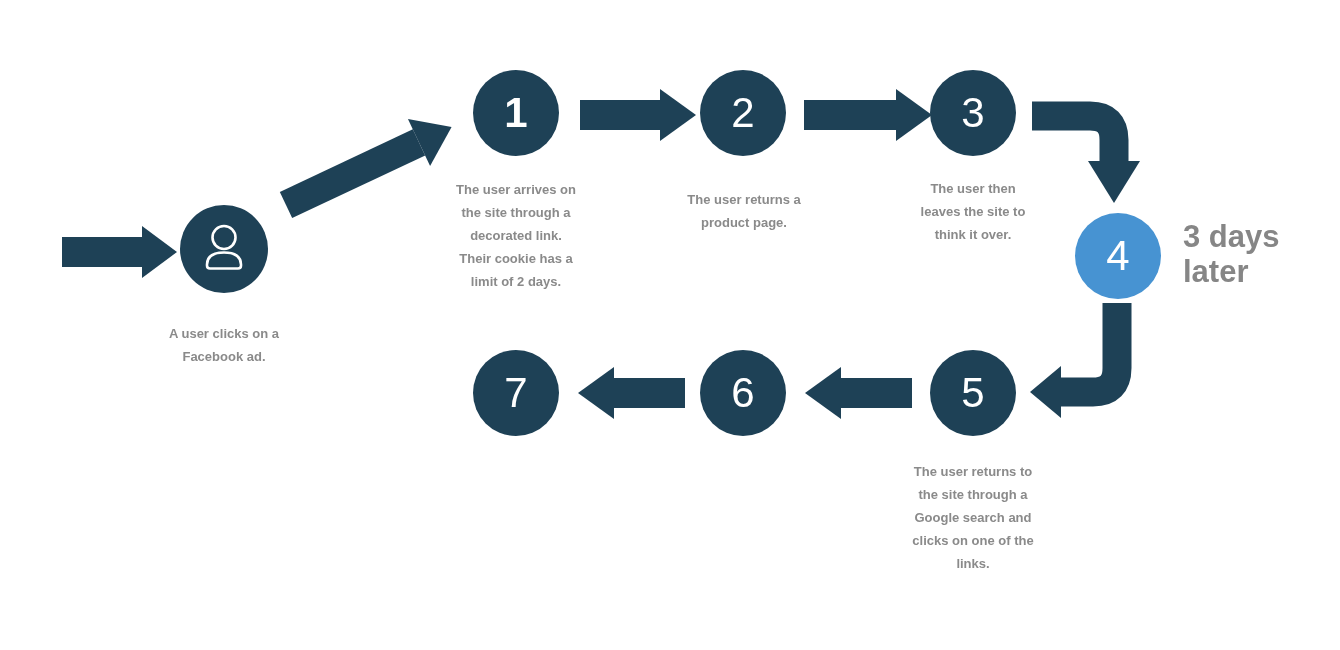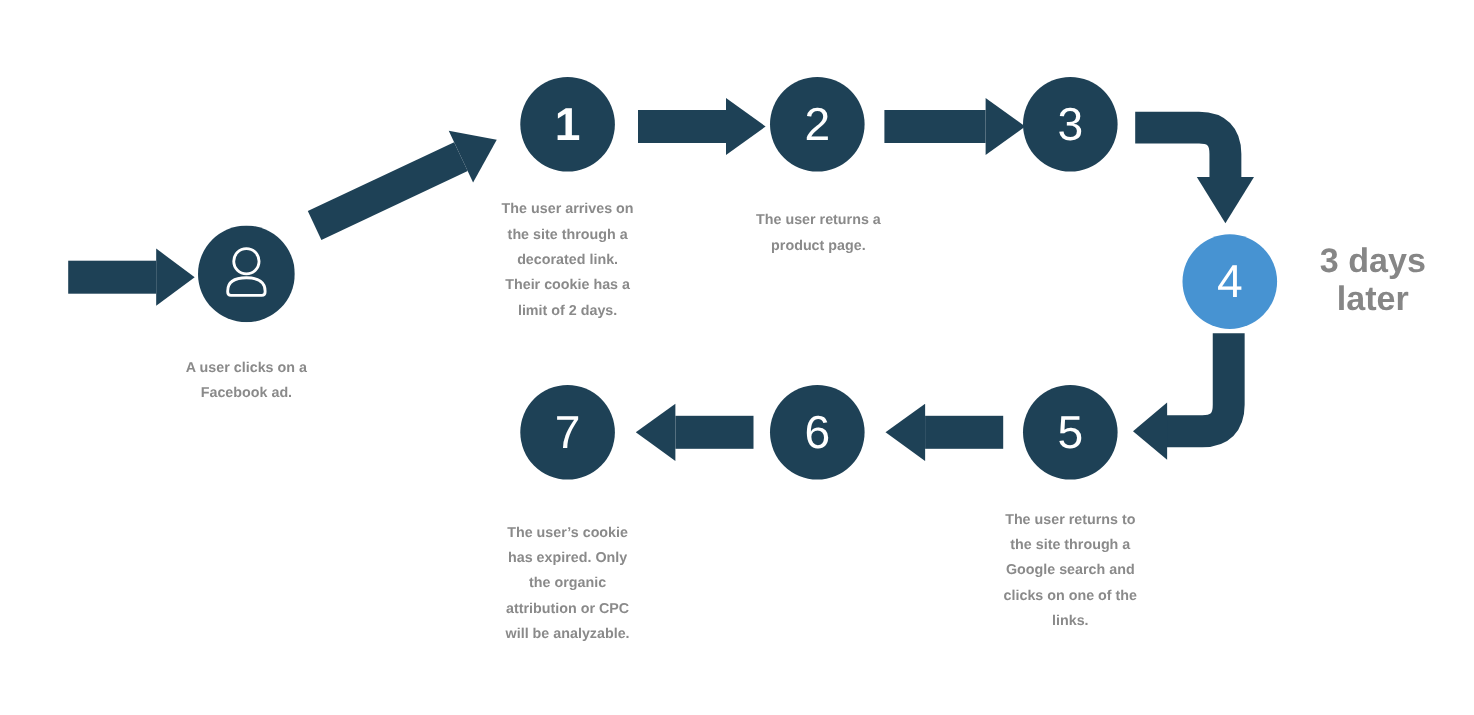--- a/index.html
+++ b/index.html
@@ -17,21 +17,21 @@
   .node.blue{background:var(--blue,#4793d2);}
   .node .num{color:#ffffff;font-size:42px;font-weight:400;line-height:1;}
   .node.first .num{font-weight:700;}
   .user-node{position:absolute;width:88px;height:88px;}
   .caption{
     position:absolute;width:220px;text-align:center;color:var(--gray,#8a8a8a);
     font-size:13px;line-height:23px;font-weight:700;white-space:pre-line;
   }
   .annotation{
     position:absolute;width:130px;color:var(--gray2,#868686);
-    font-size:31px;line-height:35px;font-weight:700;white-space:pre-line;text-align:center;
+    font-size:31px;line-height:35px;font-weight:700;white-space:pre-line;text-align:left;
   }
 </style>
 </head>
 <body>
 
 <div class="canvas">
 
   <svg class="arrows" viewBox="0 0 1340 650" fill="#1e4156">
     <g>
       <rect x="62" y="237" width="80" height="30" fill="var(--navy,#1e4156)"></rect>
@@ -99,27 +99,25 @@
     <span class="num">7</span>
   </div>
 
   <div class="caption" style="left:406px;top:178px;">The user arrives on
 the site through a
 decorated link.
 Their cookie has a
 limit of 2 days.</div>
   <div class="caption" style="left:634px;top:188px;">The user returns a
 product page.</div>
+  <div class="caption" style="left:863px;top:177px;">The user then
+leaves the site to
+think it over.</div>
   <div class="caption" style="left:863px;top:460px;">The user returns to
 the site through a
 Google search and
 clicks on one of the
 links.</div>
-  <div class="caption" style="left:406px;top:472px;">The user’s cookie
-has expired. Only
-the organic
-attribution or CPC
-will be analyzable.</div>
 
   <div class="annotation" style="left:1183px;top:219px;">3 days
 later</div>
 
 </div>
 
 </body></html>

